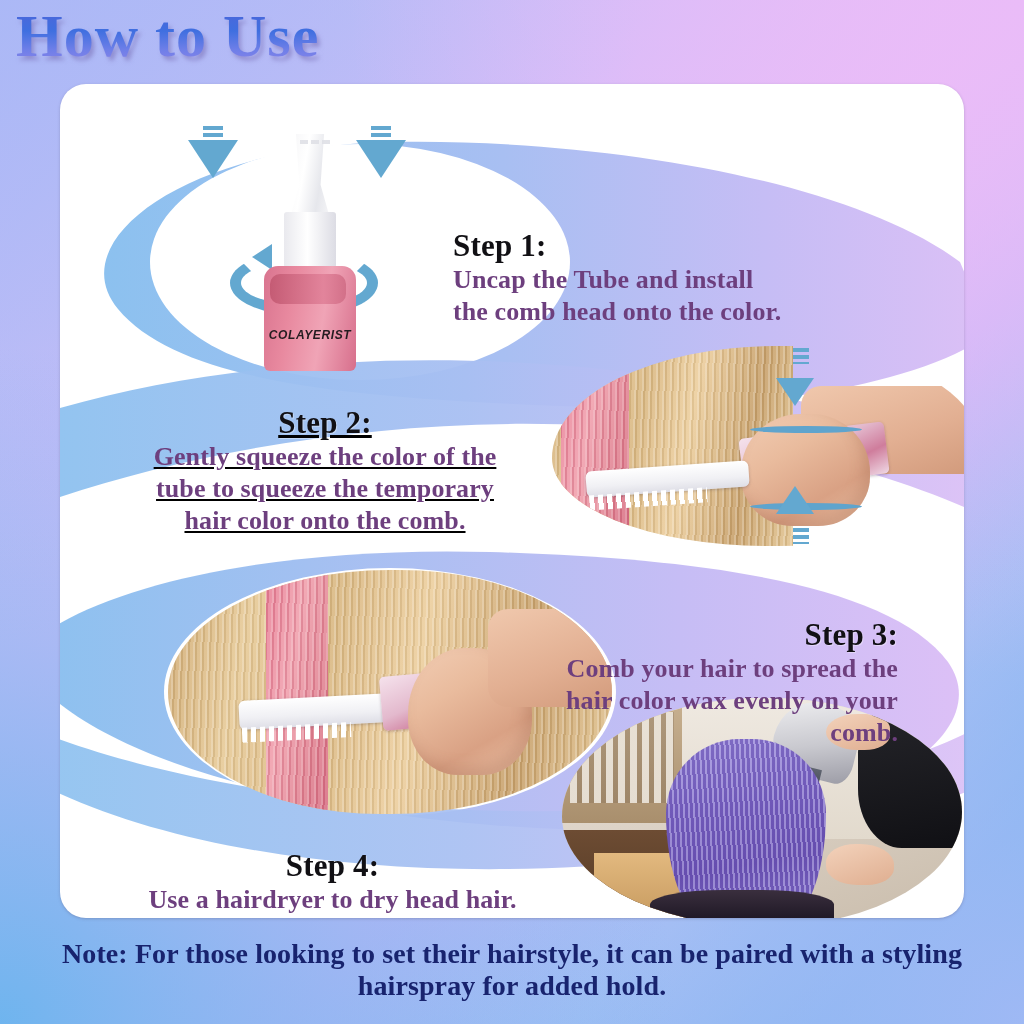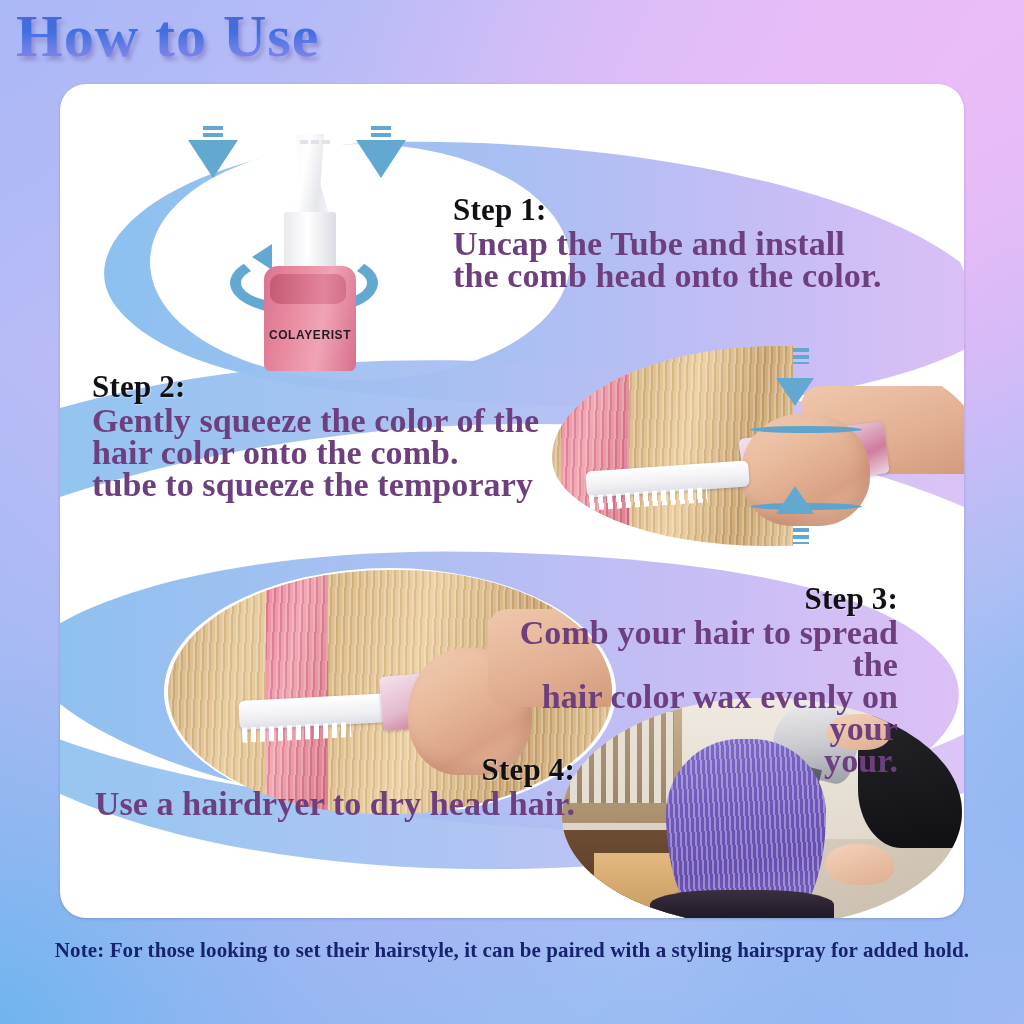--- a/index.html
+++ b/index.html
@@ -51,50 +51,50 @@
   .card{
     position:absolute;left:60px;top:84px;width:904px;height:834px;
     background:#ffffff;border-radius:26px;
     box-shadow:0 1px 3px rgba(90,90,130,.35);
     overflow:hidden;z-index:2;
   }
 
   .svg-layer{position:absolute;left:0;top:0;width:904px;height:834px;}
 
   
-  .txt{position:absolute;z-index:5;}
+  .txt{position:absolute;z-index:5;margin-top:36px;}
   .step-label{
     font-size:31px;font-weight:bold;color:#111014;
     line-height:36px;letter-spacing:.2px;
     text-shadow:1px 1px 0 rgba(255,255,255,.35);
   }
   .step-body{
-    font-size:34px;font-weight:bold;color:#6d3f7e;
+    font-size:26px;font-weight:bold;color:#6d3f7e;
     line-height:32px;letter-spacing:.1px;
   }
   .step-body span{display:block;}
 
   .t1{left:393px;top:108px;width:440px;text-align:left;}
-  .t2{left:32px;top:285px;width:490px;text-align:left;}
+  .t2{left:20px;top:285px;width:490px;text-align:center;text-decoration:underline;}
   .t3{left:408px;top:497px;width:430px;text-align:right;}
-  .t4{left:30px;top:668px;width:485px;text-align:right;}
+  .t4{left:30px;top:728px;width:485px;text-align:center;}
 
   
   .note{
     position:absolute;left:0;top:938px;width:1024px;text-align:center;
-    font-size:21px;font-weight:bold;color:#18236e;
+    font-size:28px;font-weight:bold;color:#18236e;
     letter-spacing:.1px;z-index:6;
   }
 
   
   .photo{position:absolute;overflow:hidden;}
 
   
   #cell1{left:95px;top:42px;width:310px;height:245px;z-index:4;}
-  .tube{position:absolute;left:50%;top:0;transform:translateX(-50%);width:300px;height:245px;}
+  .tube{position:absolute;left:50%;top:0;transform:translateX(-50%);width:300px;height:245px;font-style:italic;}
   .tube .comb{
     position:absolute;left:128px;top:8px;width:44px;height:82px;
     background:linear-gradient(100deg,#f4f4f6 0%,#ffffff 38%,#e6e7ec 70%,#f7f7f9 100%);
     border-radius:6px 6px 3px 3px;
     clip-path:polygon(18% 0,82% 0,74% 62%,94% 100%,6% 100%,26% 62%);
     box-shadow:0 0 2px rgba(170,170,190,.7);
   }
   .tube .comb-teeth{
     position:absolute;left:140px;top:14px;width:30px;height:4px;
     background:repeating-linear-gradient(90deg,#dfe0e6 0 8px,transparent 8px 11px);
@@ -364,31 +364,31 @@
       <div class="step-body">
         <span>Uncap the Tube and install</span>
         <span>the comb head onto the color.</span>
       </div>
     </div>
 
     <div class="txt t2">
       <div class="step-label">Step 2:</div>
       <div class="step-body">
         <span>Gently squeeze the color of the</span>
+        <span>tube to squeeze the temporary</span>
         <span>hair color onto the comb.</span>
-        <span>tube to squeeze the temporary</span>
       </div>
     </div>
 
     <div class="txt t3">
       <div class="step-label">Step 3:</div>
       <div class="step-body">
         <span>Comb your hair to spread the</span>
         <span>hair color wax evenly on your</span>
-        <span>your.</span>
+        <span>comb.</span>
       </div>
     </div>
 
     <div class="txt t4">
       <div class="step-label">Step 4:</div>
       <div class="step-body">
         <span>Use a hairdryer to dry head hair.</span>
       </div>
     </div>
 

